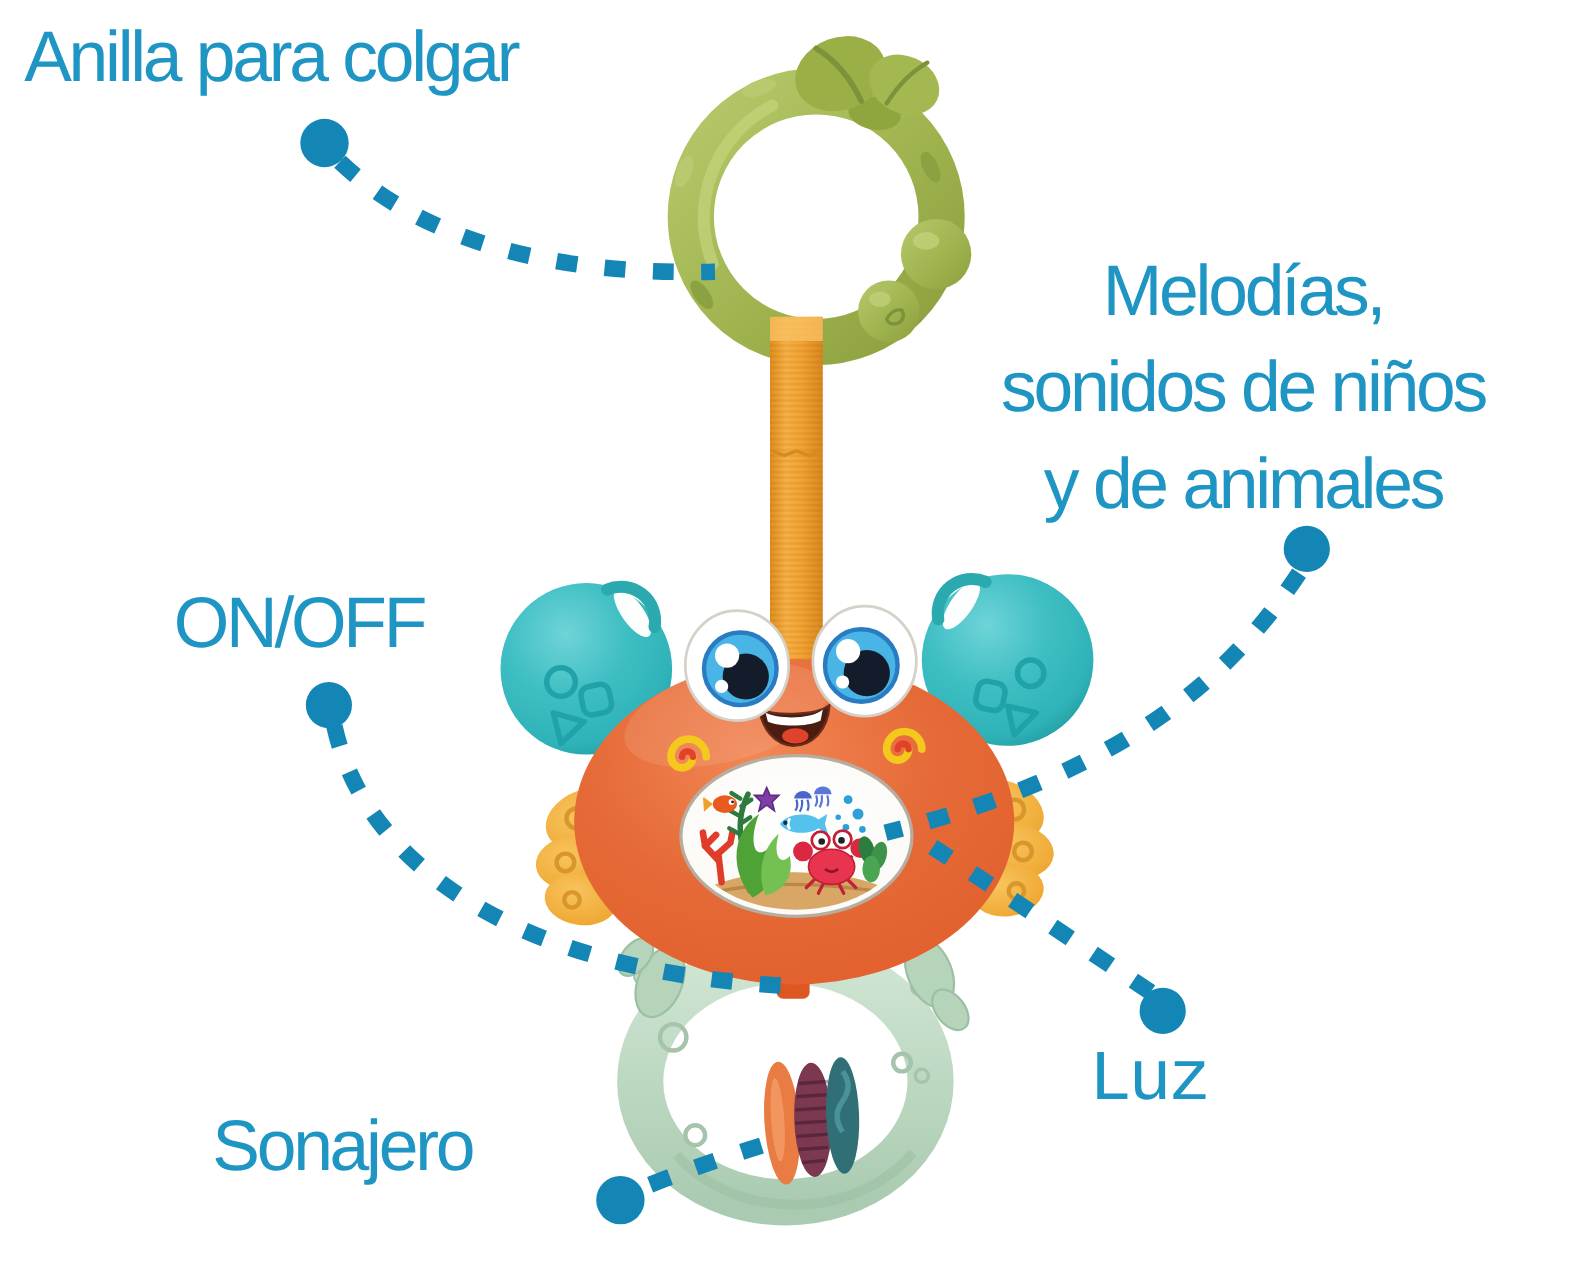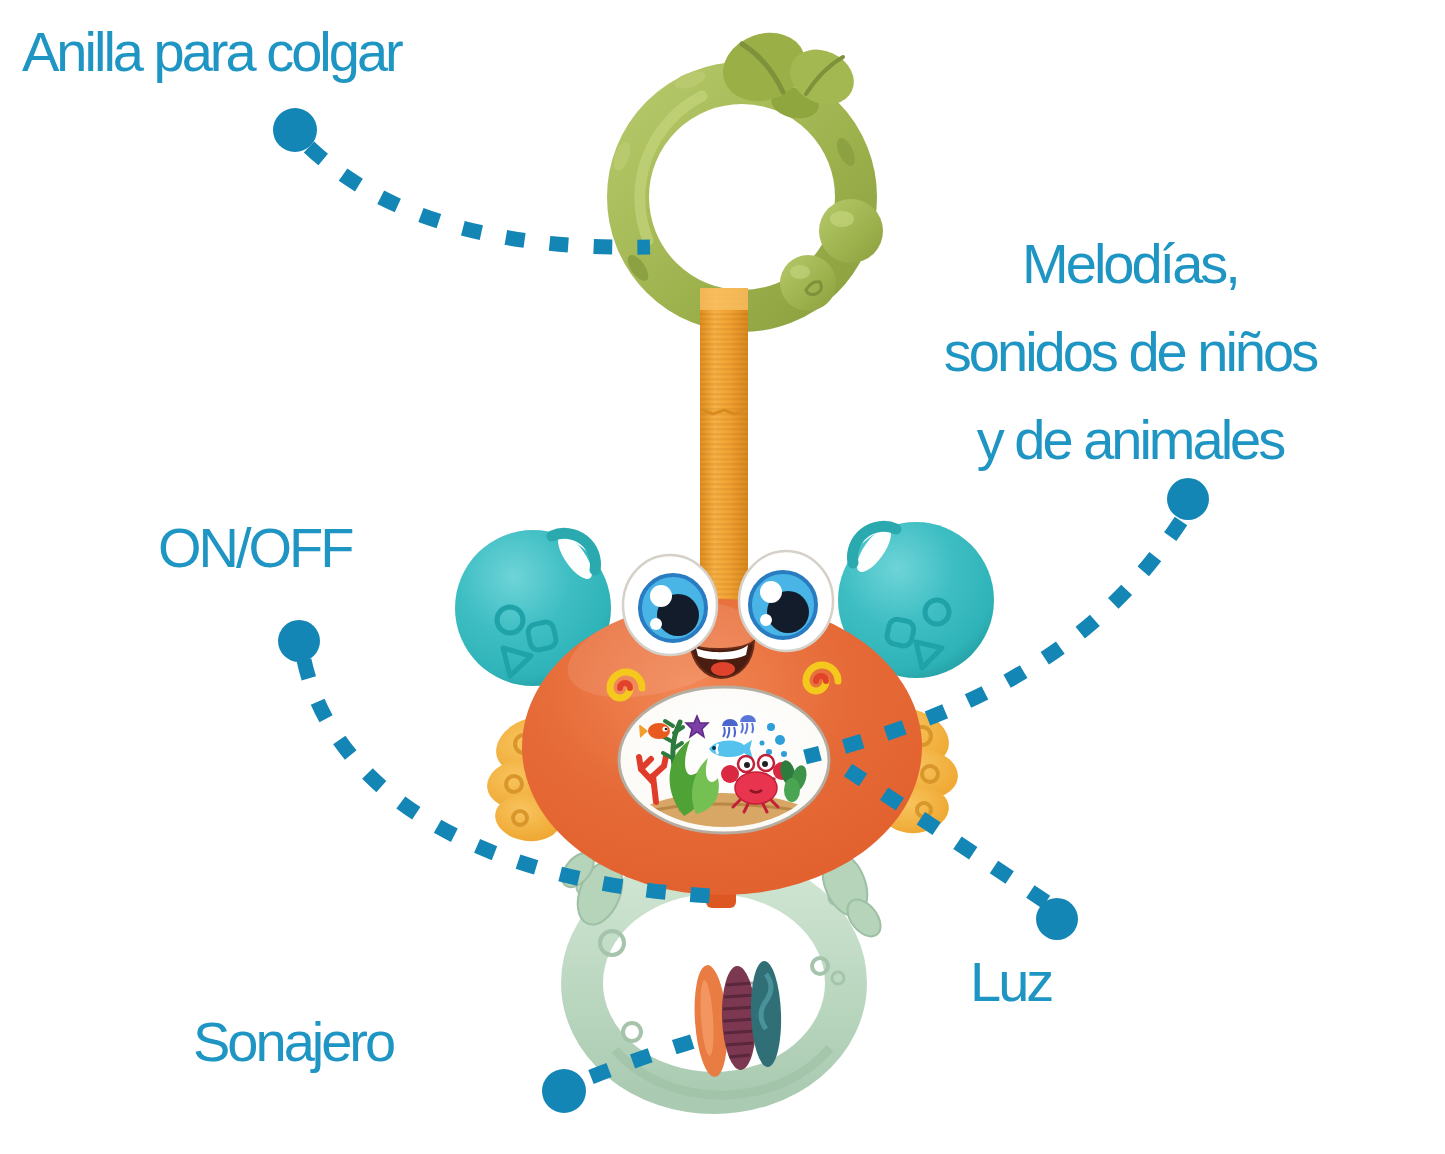--- a/index.html
+++ b/index.html
@@ -5,21 +5,21 @@
   html,body{margin:0;padding:0;}
   body{
     width:1445px;height:1154px;position:relative;overflow:hidden;
     background:#ffffff;
     font-family:"Liberation Sans", sans-serif;
   }
   .layer{position:absolute;left:0;top:0;}
   .label{
     position:absolute;
     color:var(--label-text,#1e95c3);
-    font-size:56px;
+    font-size:65px;
     letter-spacing:-3px;
     line-height:88px;
     white-space:nowrap;
   }
   #melodias-label{
     text-align:center;
     width:648px;
     white-space:normal;
   }
 </style>
@@ -308,17 +308,17 @@
 </svg>
 
 <div class="label" style="left:22px; top:8px;">Anilla para colgar</div>
 
 <div class="label" id="melodias-label" style="left:806px; top:220px;">
   <div>Melodías,</div>
   <div>sonidos de niños</div>
   <div>y de animales</div>
 </div>
 
-<div class="label" style="left:158px; top:504px;">ON/OFF</div>
-
-<div class="label" style="left:970px; top:938px;">Luz</div>
+<div class="label" style="left:158px; top:522px;">ON/OFF</div>
+
+<div class="label" style="left:990px; top:938px;font-family:Liberation Mono, monospace;">Luz</div>
 
 <div class="label" style="left:193px; top:998px;">Sonajero</div>
 
 </body></html>

